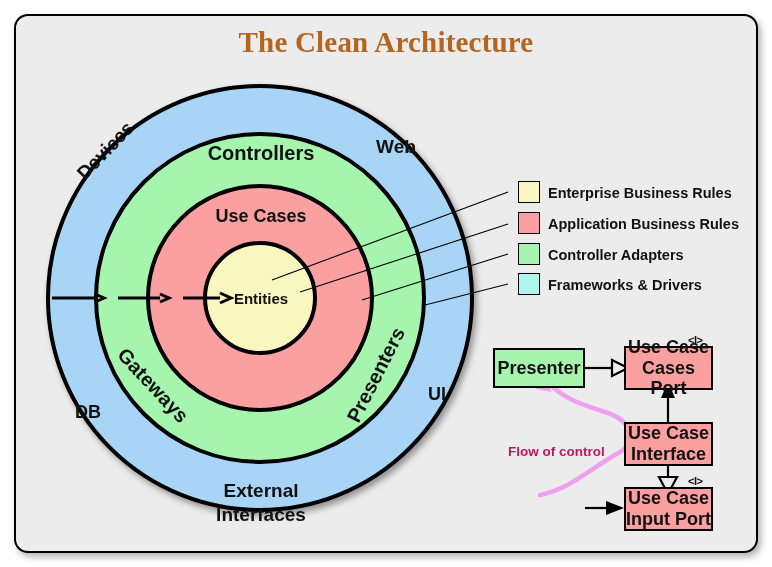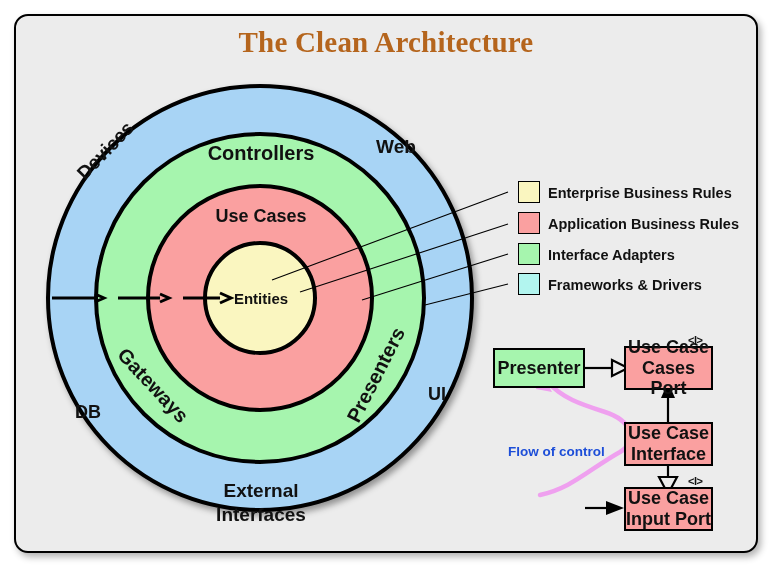--- a/index.html
+++ b/index.html
@@ -87,21 +87,21 @@
     position: absolute;
     font-size: 11px;
     font-weight: bold;
     color: #111111;
     letter-spacing: -0.5px;
   }
   .flow-label {
     position: absolute;
     font-size: 13.5px;
     font-weight: bold;
-    color: #1d4ed8;
+    color: #be185d;
     white-space: nowrap;
   }
 </style>
 </head>
 <body>
 
 <div id="canvas">
 
   <div id="frame"></div>
 
@@ -160,21 +160,21 @@
   </svg>
 
   <div>
     <div class="legend-swatch" style="left:518px; top:181px; background:#faf6c0;"></div>
     <div class="legend-text" style="left:548px; top:186px;">Enterprise Business Rules</div>
 
     <div class="legend-swatch" style="left:518px; top:212px; background:#faa0a0;"></div>
     <div class="legend-text" style="left:548px; top:217px;">Application Business Rules</div>
 
     <div class="legend-swatch" style="left:518px; top:243px; background:#a6f5ae;"></div>
-    <div class="legend-text" style="left:548px; top:248px;">Interface Adapters</div>
+    <div class="legend-text" style="left:548px; top:248px;">Controller Adapters</div>
 
     <div class="legend-swatch" style="left:518px; top:273px; background:#b2f5ef;"></div>
     <div class="legend-text" style="left:548px; top:278px;">Frameworks &amp; Drivers</div>
   </div>
 
   <svg class="layer" viewBox="0 0 772 567">
 
     <g stroke="#000000" stroke-width="2.2" fill="none">
       <line x1="585" y1="368" x2="612" y2="368"></line>
     </g>

